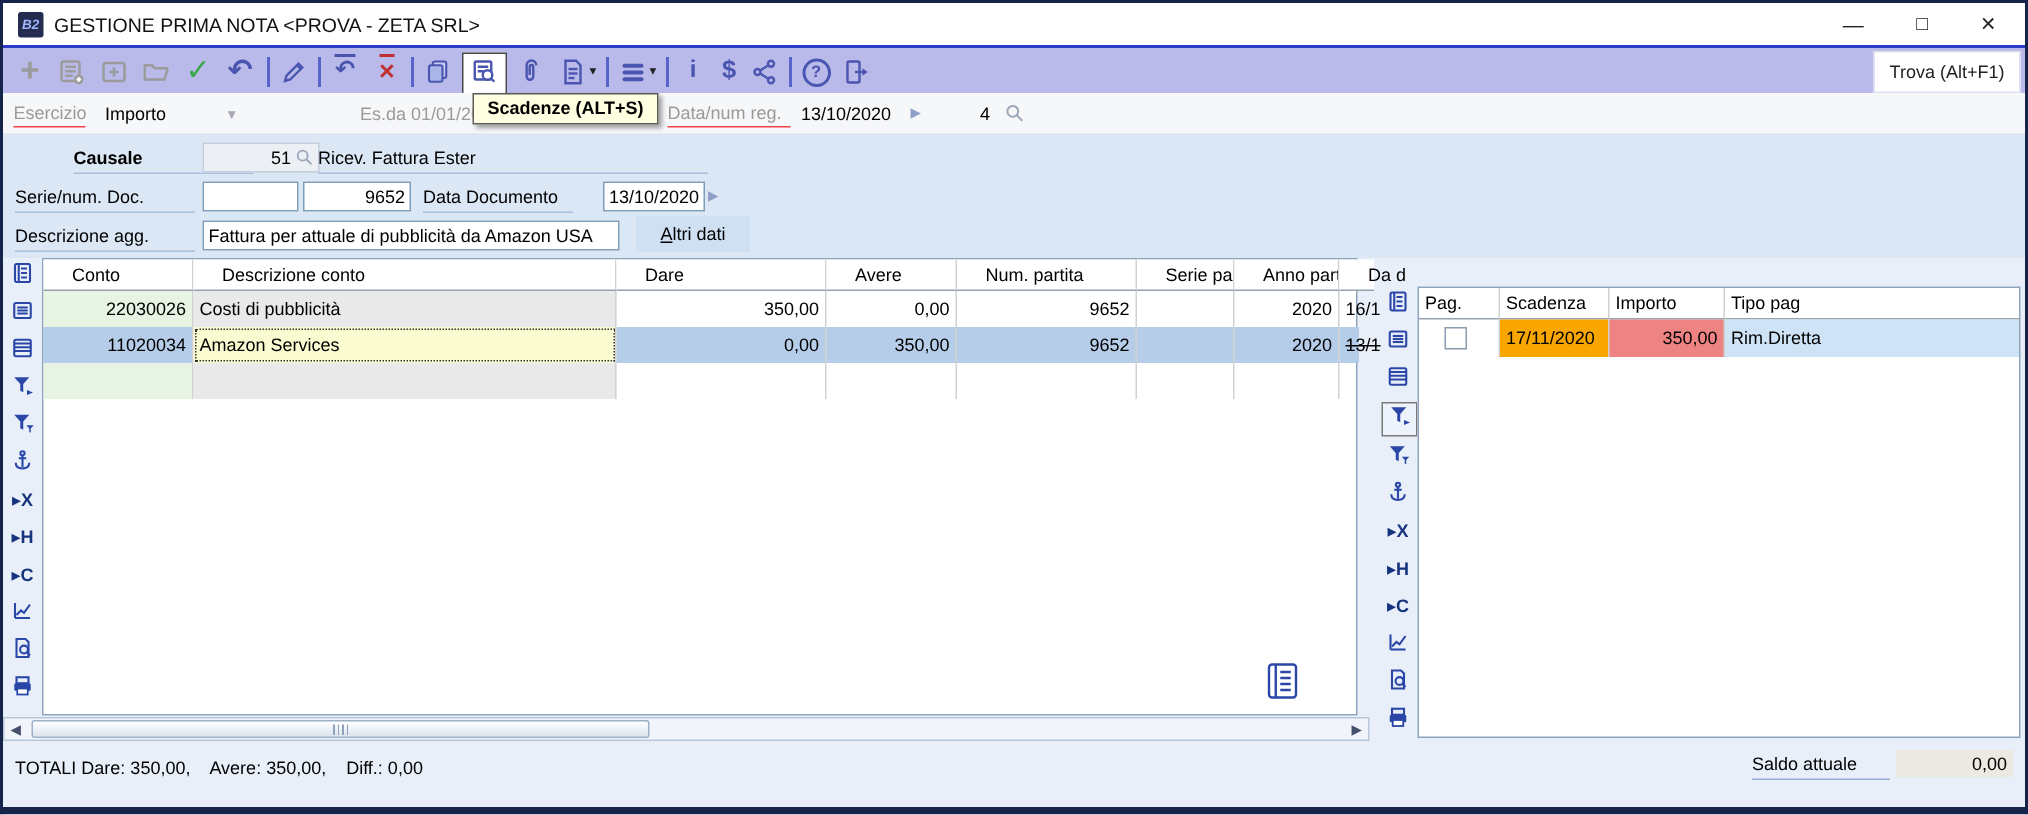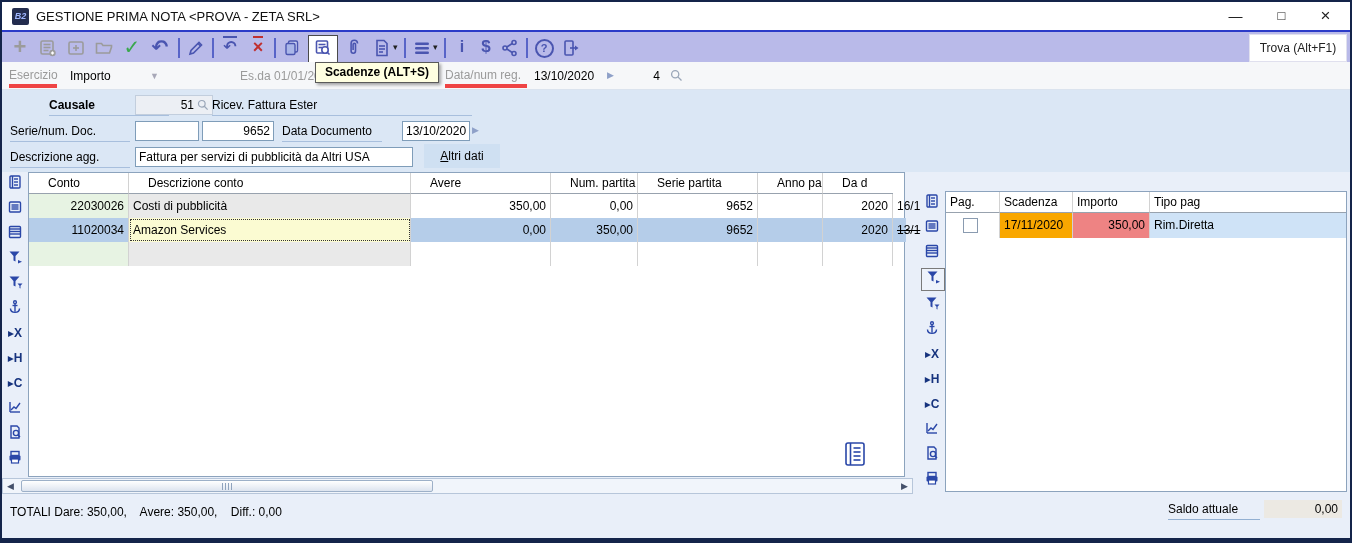--- a/index.html
+++ b/index.html
@@ -29,21 +29,21 @@
   .red{color:#c03030;}
   .overl{border-top:2px solid currentColor;line-height:18px;font-size:16px;}
   .tsep{position:absolute;top:6px;width:2px;height:20px;background:#5864c8;}
   .caret{position:absolute;top:10px;font-size:9px;color:#222;}
   .pressed{background:#fff;border:1px solid #4a4a4a;top:3px;width:28px;height:26px;}
   .trova{position:absolute;right:3px;top:2px;width:96px;height:26px;background:#fff;border:1px solid #e0e0ee;
          text-align:center;line-height:26px;color:#222;}
 
   
   .filterrow{position:absolute;left:2px;top:62px;right:2px;height:28px;background:#f6f7f9;border-bottom:1px solid #dbe3ee;box-sizing:border-box;}
-  .flabel{position:absolute;top:6px;color:#9a9a9a;border-bottom:4px solid #ef4444;padding-bottom:2px;}
+  .flabel{position:absolute;top:6px;color:#9a9a9a;border-bottom:1px solid #ef4444;padding-bottom:2px;}
   .fval{position:absolute;top:7px;color:#000;}
   .fgray{position:absolute;top:7px;color:#9a9a9a;}
   .ddarrow{position:absolute;top:9px;font-size:9px;color:#a8a8b8;}
   .smallarrow{position:absolute;top:8px;font-size:9px;color:#8ea0c8;}
 
   
   .tooltip{position:absolute;left:315px;top:62px;width:122px;height:19px;background:#ffffe1;border:1px solid #5a5a5a;
            font-weight:bold;font-size:12px;line-height:19px;text-align:center;box-shadow:2px 2px 3px rgba(0,0,0,.35);z-index:70;}
 
   
@@ -253,21 +253,21 @@
     <span class="underval" style="left:210px;top:8px;width:260px;">Ricev. Fattura Ester</span>
 
     <span class="lbl" style="top:34px;">Serie/num. Doc.</span>
     <div class="inp" style="left:133px;top:31px;width:56px;"></div>
     <div class="inp r-align" style="left:200px;top:31px;width:64px;">9652</div>
     <span class="underval" style="left:280px;top:34px;width:100px;">Data Documento</span>
     <div class="inp" style="left:400px;top:31px;width:60px;">13/10/2020</div>
     <span class="smallarrow" style="left:470px;top:35px;position:absolute;font-size:9px;color:#8ea0c8;">▶</span>
 
     <span class="lbl" style="top:60px;">Descrizione agg.</span>
-    <div class="inp" style="left:133px;top:57px;width:270px;">Fattura per servizi di pubblicità da Altri USA</div>
+    <div class="inp" style="left:133px;top:57px;width:270px;">Fattura per attuale di pubblicità da Amazon USA</div>
     <div class="altri">Altri dati</div>
   </div>
 
   <div class="workspace">
 
     <div class="rail" style="left:0;top:0;height:306px;">
       <div class="rail-btn"><svg class="ic" width="16" height="16" viewBox="0 0 16 16">
             <rect x="3" y="2" width="10" height="12" rx="1"></rect>
             <line x1="5.5" y1="2" x2="5.5" y2="14"></line>
             <line x1="7" y1="5" x2="11" y2="5"></line>
@@ -317,20 +317,21 @@
             <rect x="4" y="2.5" width="8" height="4" fill="none" stroke="#2a47a8" stroke-width="1.4"></rect>
             <rect x="2.5" y="6.5" width="11" height="5" rx="1" fill="#2a47a8"></rect>
             <rect x="4.5" y="10" width="7" height="4" fill="#fff" stroke="#2a47a8" stroke-width="1.2"></rect>
           </svg></div>
     </div>
 
     <div class="maingrid">
       <div class="g-row g-head">
         <div class="cell">Conto</div>
         <div class="cell">Descrizione conto</div>
+        <div class="cell">Dare</div>
         <div class="cell">Avere</div>
         <div class="cell">Num. partita</div>
         <div class="cell">Serie partita</div>
         <div class="cell">Anno partita</div>
         <div class="cell last">Da d</div>
       </div>
       <div class="g-row">
         <div class="cell num c-acc">22030026</div>
         <div class="cell c-desc">Costi di pubblicità</div>
         <div class="cell num">350,00</div>

